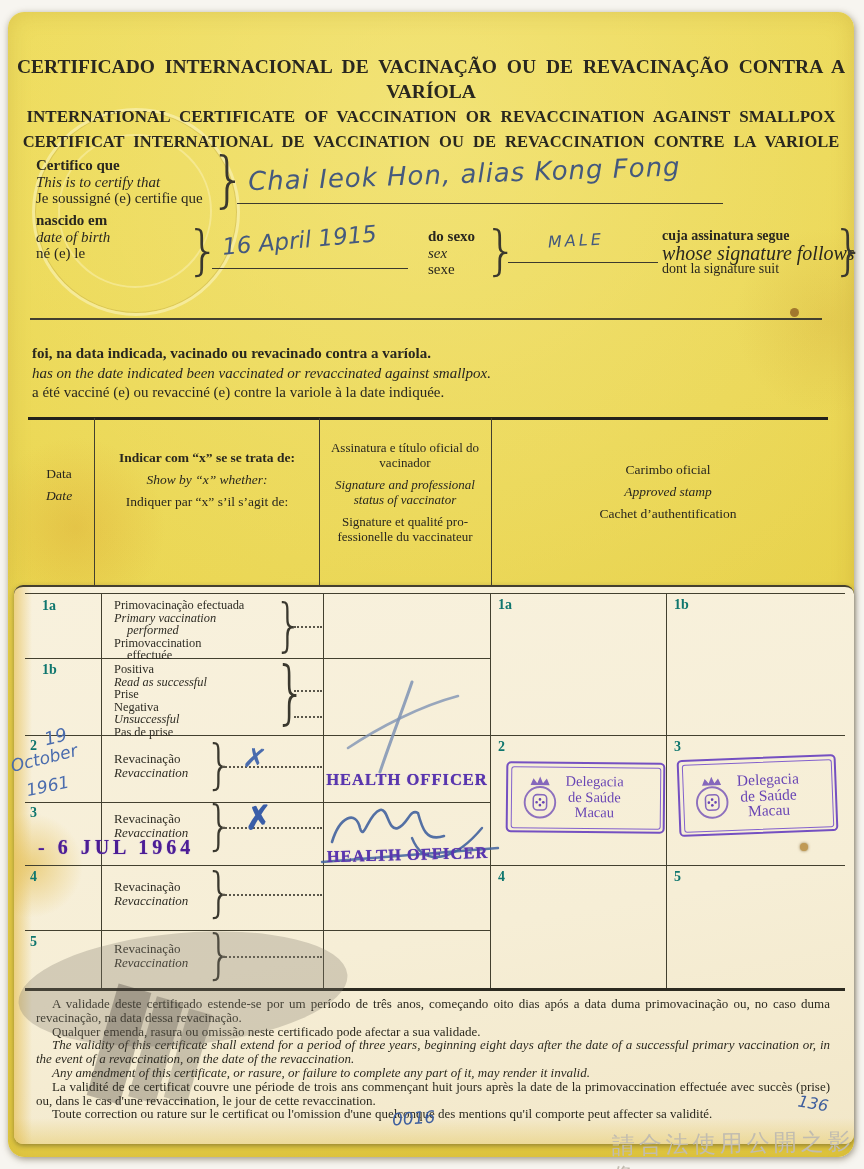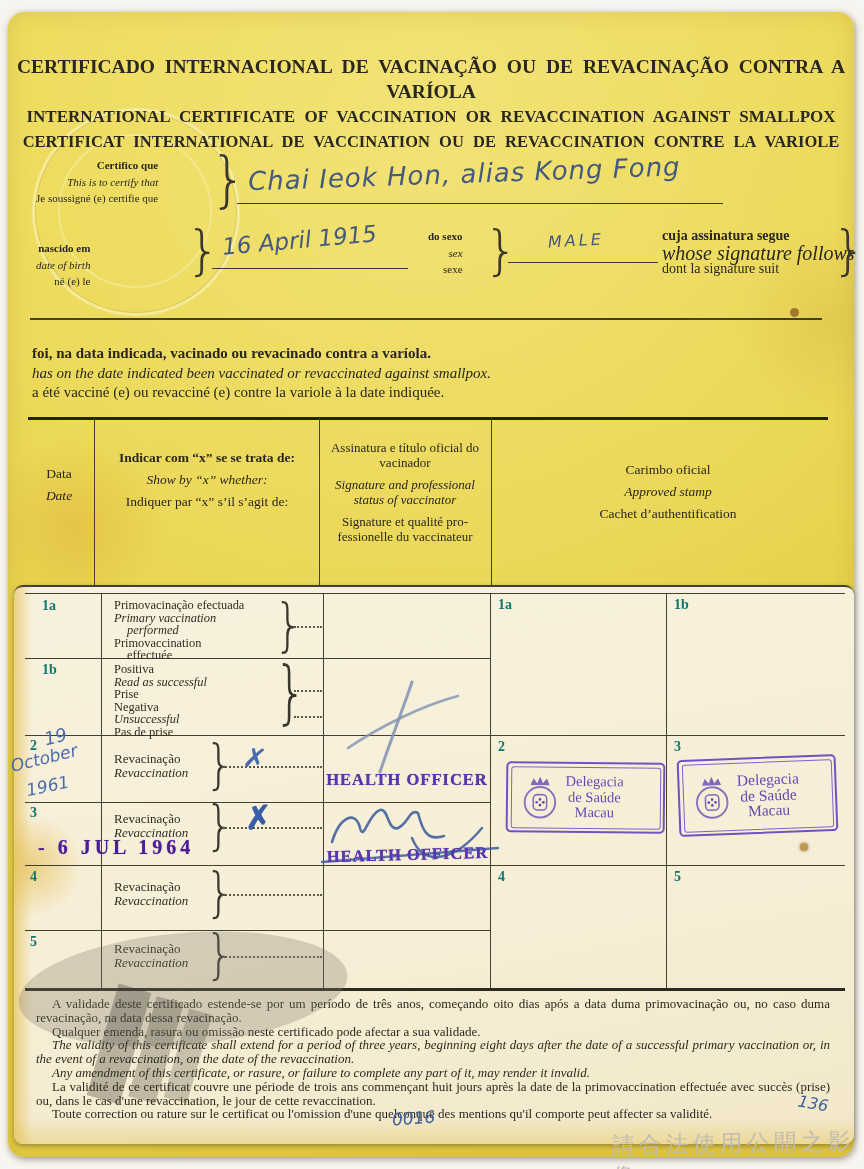--- a/index.html
+++ b/index.html
@@ -10,21 +10,21 @@
   .ser{font-family:"Liberation Serif",serif;}
   .it{font-style:italic;}
   .b{font-weight:bold;}
   .ctr{text-align:center;}
   .hand{font-family:"DejaVu Sans",sans-serif;font-style:italic;color:#44597e;}
   .ul{border-bottom:1.6px solid #3c3a2e;height:0;}
   .dot{border-bottom:2px dotted #5a564a;height:0;}
   .vl{position:absolute;width:1.4px;background:#43402f;}
   .hl{position:absolute;height:1.4px;background:#43402f;}
   .brace{font-family:"DejaVu Sans",sans-serif;font-weight:200;color:#3a382e;line-height:1;}
-  .fs14{font-size:11px;line-height:16.5px;text-align:right;}
+  .fs14{font-size:15px;line-height:16.5px;}
   .num{font-size:14px;font-weight:bold;color:#0f766e;}
   .desc{font-size:12.4px;line-height:12.6px;color:#2e2c24;}
   .hc{font-size:13.5px;line-height:15px;text-align:center;}
   .hc p{margin:0 0 7px 0;}
   .vp{margin:0;text-indent:16px;font-size:13px;line-height:13.8px;text-align:justify;color:#2b291f;}
   .card-yellow{position:absolute;left:8px;top:12px;width:846px;height:1145px;border-radius:16px;
       background:
         radial-gradient(circle at 8% 45%, rgba(214,152,40,.30), transparent 9%),
         radial-gradient(circle at 97% 27%, rgba(190,140,40,.18), transparent 8%),
         radial-gradient(circle at 50% 10%, rgba(255,248,190,.35), transparent 60%),
@@ -68,21 +68,21 @@
 
   <div class="t" style="left:36px;top:157px;">
     <div class="ser b fs14">Certifico que</div>
     <div class="ser it fs14">This is to certify that</div>
     <div class="ser fs14">Je soussigné (e) certifie que</div>
   </div>
   <span class="t brace" style="left:210px;top:150px;font-size:58px;transform:scaleY(1.05);">}</span>
   <div class="t hand" style="left:248px;top:158px;width:480px;font-size:26px;transform:rotate(-2deg);letter-spacing:1px;">Chai Ieok Hon, alias Kong Fong</div>
   <div class="t ul" style="left:237px;top:203px;width:486px;"></div>
 
-  <div class="t" style="left:36px;top:240px;">
+  <div class="t" style="left:36px;top:212px;">
     <div class="ser b fs14">nascido em</div>
     <div class="ser it fs14">date of birth</div>
     <div class="ser fs14">né (e) le</div>
   </div>
   <span class="t brace" style="left:186px;top:224px;font-size:54px;">}</span>
   <div class="t hand" style="left:222px;top:227px;font-size:23px;transform:rotate(-5deg);">16 April 1915</div>
   <div class="t ul" style="left:212px;top:268px;width:196px;"></div>
 
   <div class="t" style="left:428px;top:228px;">
     <div class="ser b fs14">do sexo</div>

